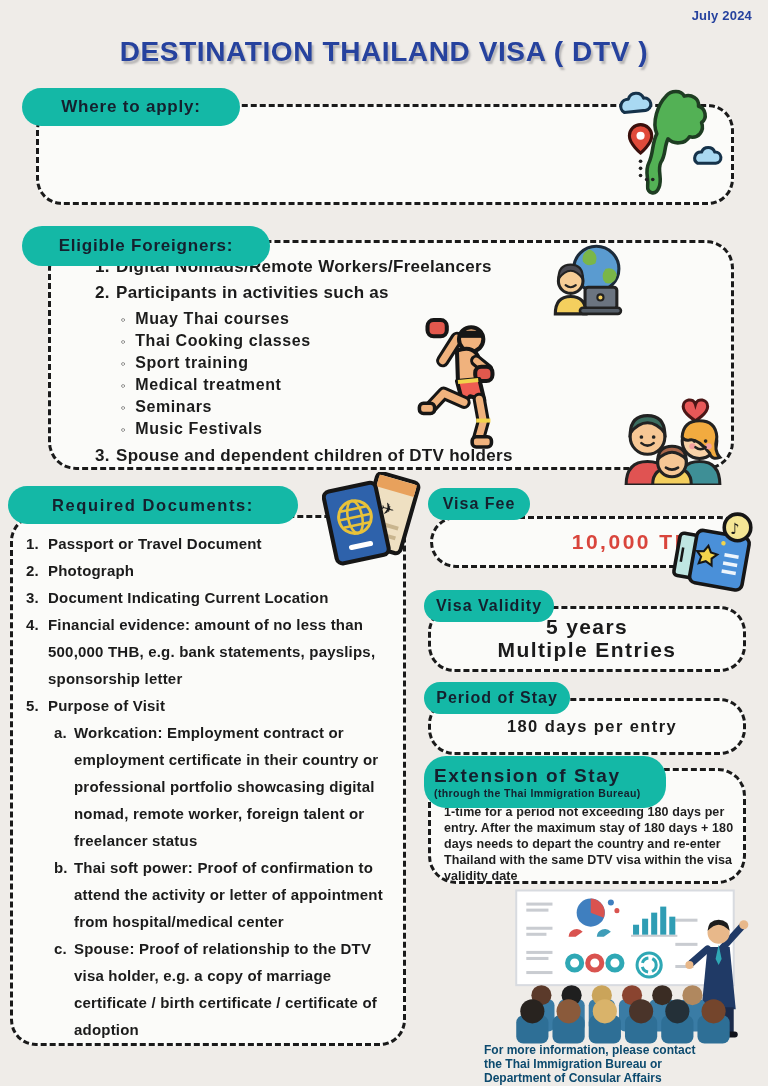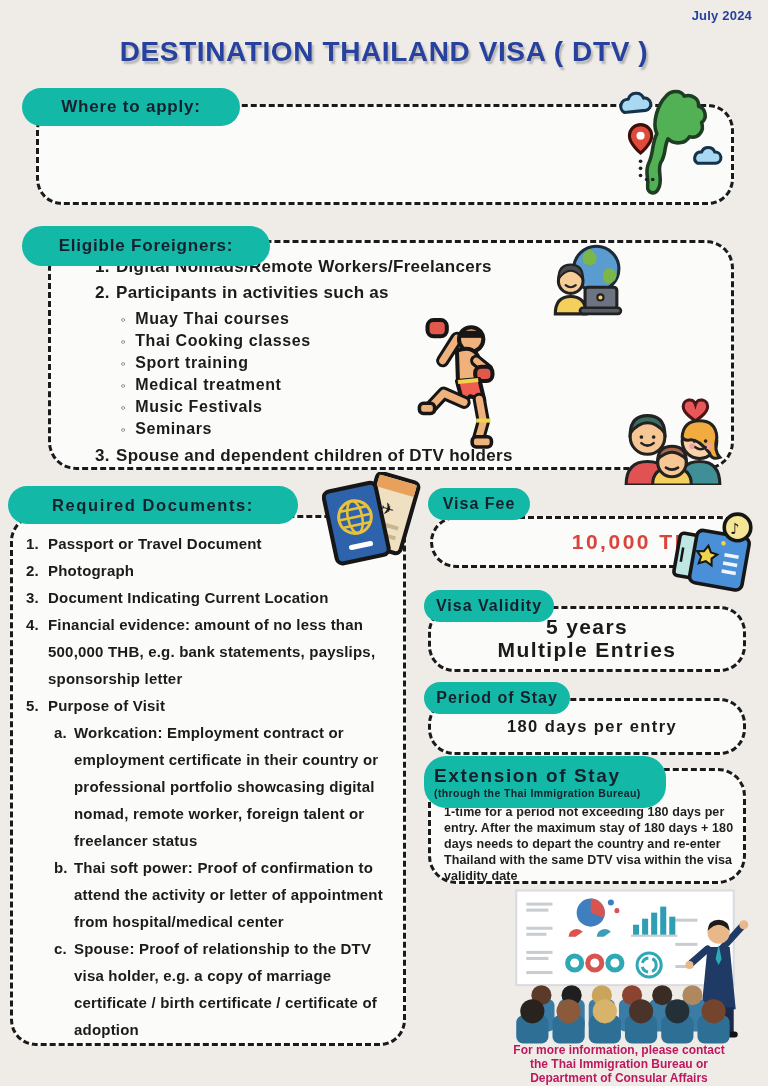--- a/index.html
+++ b/index.html
@@ -50,21 +50,21 @@
   .per-badge{left:424px;top:682px;width:146px;height:32px;border-radius:17px;font-size:16px;letter-spacing:1px;}
   .per-box{left:428px;top:698px;width:318px;height:57px;border-radius:26px;}
   .per-text{position:absolute;left:438px;top:698px;width:308px;height:57px;line-height:57px;text-align:center;font-size:16.5px;font-weight:800;color:#1b1b1b;letter-spacing:1.4px;z-index:2;}
 
   .ext-badge{left:424px;top:756px;width:242px;height:52px;border-radius:22px;flex-direction:column;align-items:flex-start;padding-left:10px;justify-content:center;}
   .ext-line1{font-size:19px;font-weight:800;letter-spacing:1.6px;line-height:22px;}
   .ext-line2{font-size:10.5px;font-weight:800;letter-spacing:0.4px;line-height:12px;}
   .ext-box{left:428px;top:768px;width:318px;height:116px;border-radius:28px;}
   .ext-body{position:absolute;left:444px;top:804px;width:296px;font-size:12.5px;font-weight:700;line-height:16px;color:#1f1f1f;letter-spacing:0.1px;z-index:2;}
 
-  .footer{position:absolute;top:1044px;right:14px;width:270px;text-align:center;color:#be185d;font-size:12px;font-weight:700;line-height:13.8px;}
+  .footer{position:absolute;top:1044px;right:14px;width:270px;text-align:left;color:#0c4a6e;font-size:12px;font-weight:700;line-height:13.8px;}
 
   .icon{position:absolute;z-index:4;}
   svg{display:block;}
 </style>
 </head>
 <body>
 
 <div id="poster">
 
   <div class="date">July 2024</div>
@@ -98,22 +98,22 @@
       </div>
     <div class="elig-item">
         <span class="num">2.</span>
         <span>Participants in activities such as</span>
       </div>
     <div class="activities">
       <div class="act-row"><span class="mark">◦</span><span>Muay Thai courses</span></div>
       <div class="act-row"><span class="mark">◦</span><span>Thai Cooking classes</span></div>
       <div class="act-row"><span class="mark">◦</span><span>Sport training</span></div>
       <div class="act-row"><span class="mark">◦</span><span>Medical treatment</span></div>
+      <div class="act-row"><span class="mark">◦</span><span>Seminars</span></div>
       <div class="act-row"><span class="mark">◦</span><span>Music Festivals</span></div>
-      <div class="act-row"><span class="mark">◦</span><span>Seminars</span></div>
     </div>
     <div class="elig-item">
         <span class="num">3.</span>
         <span>Spouse and dependent children of DTV holders</span>
       </div>
   </div>
 
   <div class="icon" style="left:543px;top:242px;width:80px;height:74px;">
     <svg viewBox="0 0 78 72" width="80" height="74">
       <circle cx="52" cy="26" r="22" fill="#5a9bd0" stroke="#1c2b3a" stroke-width="3"></circle>

